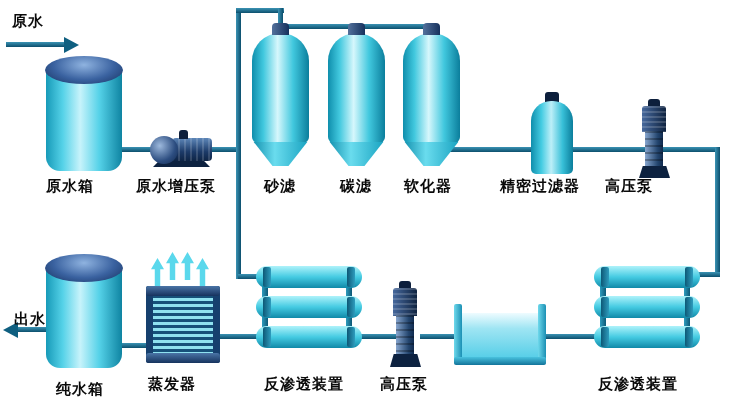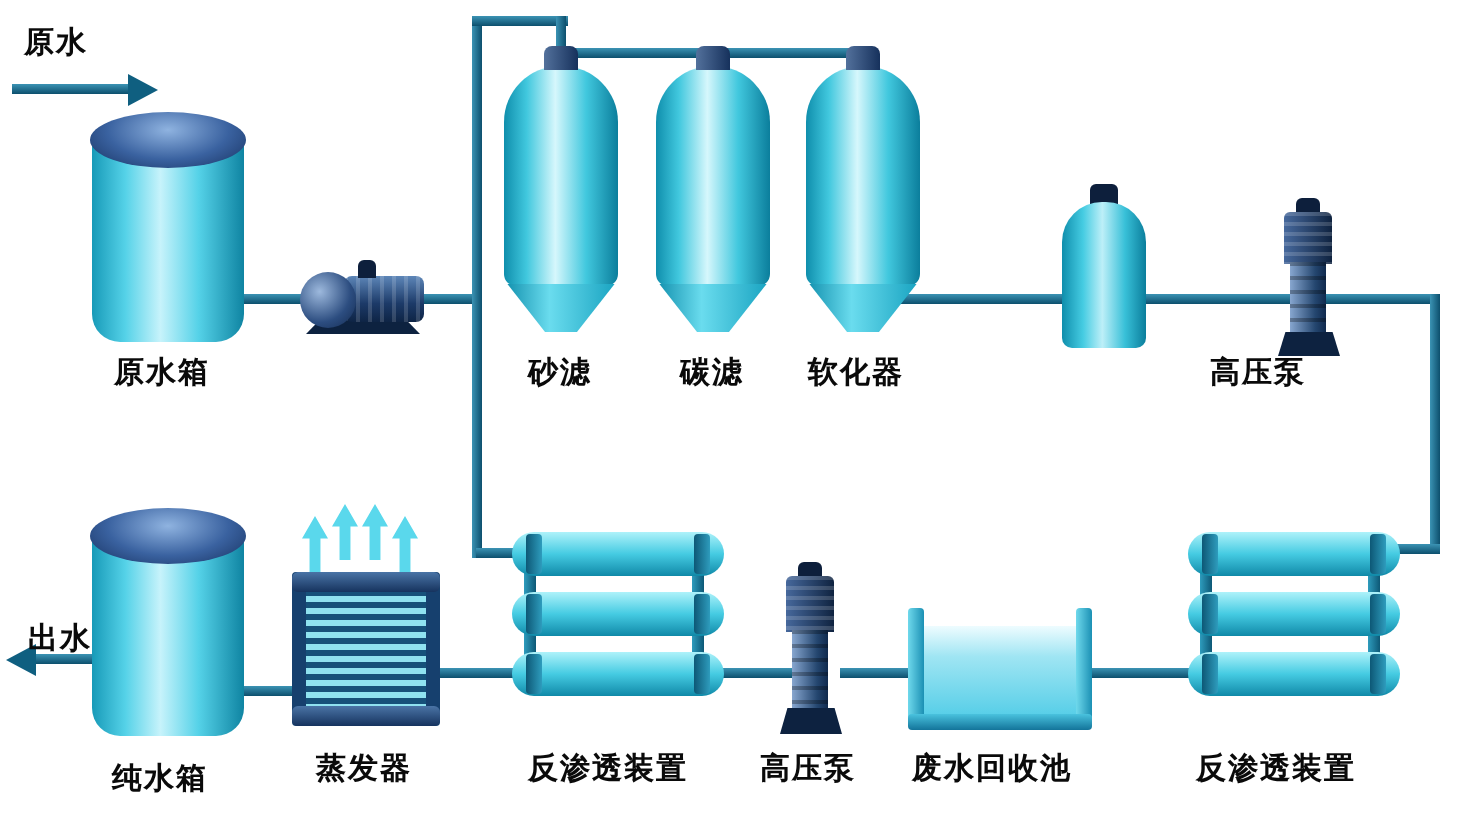--- a/index.html
+++ b/index.html
@@ -170,27 +170,28 @@
   <div class="evap-core" style="left:153px;top:295px;width:60px;height:59px"></div>
   <div class="evap-plate-end" style="left:146px;top:286px;width:7px;height:77px"></div>
   <div class="evap-plate-end" style="left:213px;top:286px;width:7px;height:77px"></div>
   <div class="evap-header" style="left:146px;top:286px;width:74px;height:10px"></div>
   <div class="evap-header" style="left:146px;top:353px;width:74px;height:10px"></div>
 
   <div class="tank-body" style="left:46px;top:267px;width:76px;height:101px"></div>
   <div class="tank-dome" style="left:45px;top:254px;width:78px;height:28px"></div>
 
   <div class="lbl" style="left:12px;top:12px">原水</div>
-  <div class="lbl" style="left:57px;top:177px">原水箱</div>
+  <div class="lbl" style="left:46px;top:177px">原水箱</div>
+  <div class="lbl" style="left:136px;top:177px">原水增压泵</div>
   <div class="lbl" style="left:264px;top:177px">砂滤</div>
   <div class="lbl" style="left:340px;top:177px">碳滤</div>
   <div class="lbl" style="left:404px;top:177px">软化器</div>
+  <div class="lbl" style="left:500px;top:177px">精密过滤器</div>
   <div class="lbl" style="left:605px;top:177px">高压泵</div>
 
   <div class="lbl" style="left:14px;top:310px">出水</div>
   <div class="lbl" style="left:56px;top:380px">纯水箱</div>
-  <div class="lbl" style="left:158px;top:375px">蒸发器</div>
+  <div class="lbl" style="left:148px;top:375px">蒸发器</div>
   <div class="lbl" style="left:264px;top:375px">反渗透装置</div>
   <div class="lbl" style="left:380px;top:375px">高压泵</div>
-  <div class="lbl" style="left:456px;top:375px">废水回收池</div>
   <div class="lbl" style="left:598px;top:375px">反渗透装置</div>
 
 </div>
 
 </body></html>

